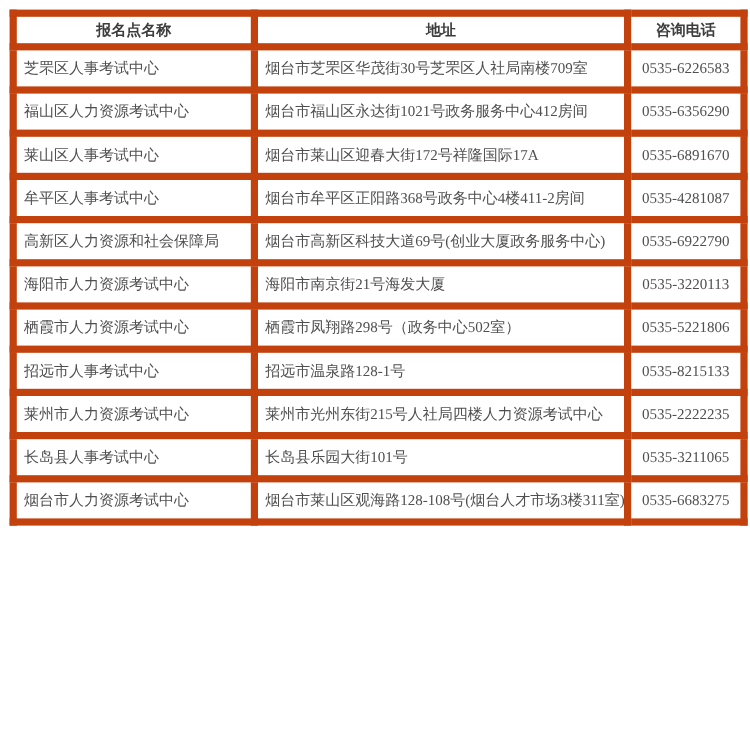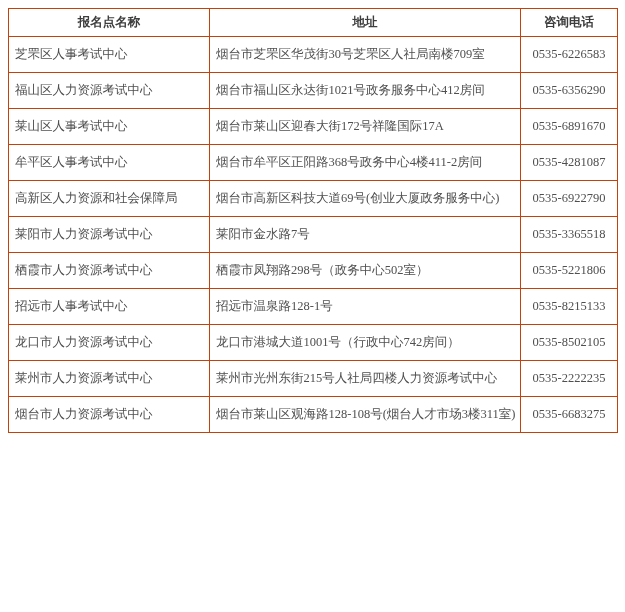--- a/index.html
+++ b/index.html
@@ -15,21 +15,21 @@
     padding: 8px 8px;
     background: #ffffff;
   }
   table.contact-table {
     border-collapse: collapse;
     table-layout: fixed;
     width: 609px;
   }
   .contact-table th,
   .contact-table td {
-    border: 1px solid #c2410c;
+    border: 6px solid #c2410c;
     font-size: 12.5px;
     line-height: 1.2;
     color: #4f4f4f;
     overflow: hidden;
     white-space: nowrap;
     box-sizing: border-box;
   }
   .contact-table th {
     height: 28px;
     font-weight: bold;
@@ -87,52 +87,52 @@
     <td class="col-phone">0535-4281087</td>
   </tr>
 
 
   <tr>
     <td class="col-name">高新区人力资源和社会保障局</td>
     <td class="col-address">烟台市高新区科技大道69号(创业大厦政务服务中心)</td>
     <td class="col-phone">0535-6922790</td>
   </tr>
 
+  <tr>
+    <td class="col-name">海阳市人力资源考试中心</td>
+    <td class="col-address">海阳市南京街21号海发大厦</td>
+    <td class="col-phone">0535-3220113</td>
+  </tr>
 
-  <tr>
-    <td class="col-name">莱阳市人力资源考试中心</td>
-    <td class="col-address">莱阳市金水路7号</td>
-    <td class="col-phone">0535-3365518</td>
-  </tr>
 
   <tr>
     <td class="col-name">栖霞市人力资源考试中心</td>
     <td class="col-address">栖霞市凤翔路298号（政务中心502室）</td>
     <td class="col-phone">0535-5221806</td>
   </tr>
 
   <tr>
     <td class="col-name">招远市人事考试中心</td>
     <td class="col-address">招远市温泉路128-1号</td>
     <td class="col-phone">0535-8215133</td>
   </tr>
 
-  <tr>
-    <td class="col-name">龙口市人力资源考试中心</td>
-    <td class="col-address">龙口市港城大道1001号（行政中心742房间）</td>
-    <td class="col-phone">0535-8502105</td>
-  </tr>
 
   <tr>
     <td class="col-name">莱州市人力资源考试中心</td>
     <td class="col-address">莱州市光州东街215号人社局四楼人力资源考试中心</td>
     <td class="col-phone">0535-2222235</td>
   </tr>
 
 
+  <tr>
+    <td class="col-name">长岛县人事考试中心</td>
+    <td class="col-address">长岛县乐园大街101号</td>
+    <td class="col-phone">0535-3211065</td>
+  </tr>
 
   <tr>
     <td class="col-name">烟台市人力资源考试中心</td>
     <td class="col-address">烟台市莱山区观海路128-108号(烟台人才市场3楼311室)</td>
     <td class="col-phone">0535-6683275</td>
   </tr>
 </tbody>
   </table>
 </div>
 

